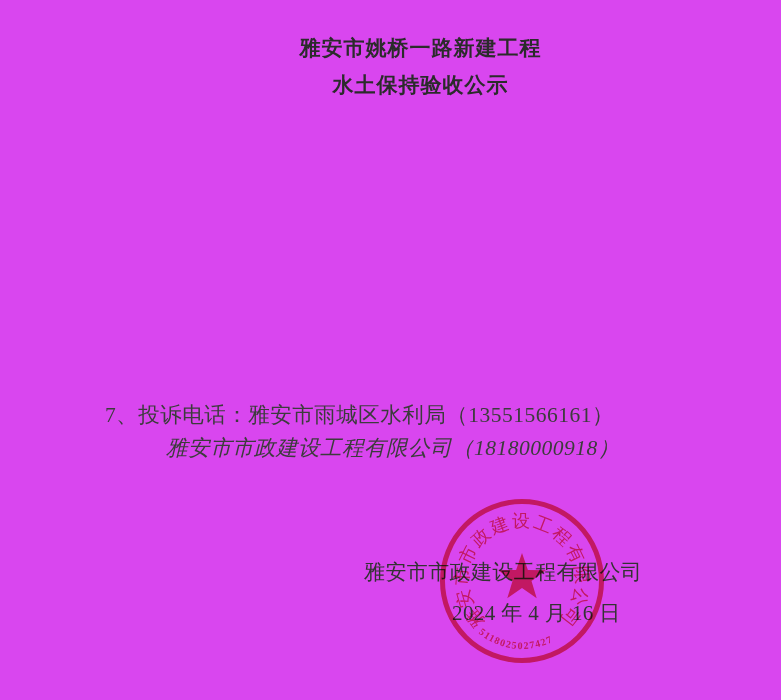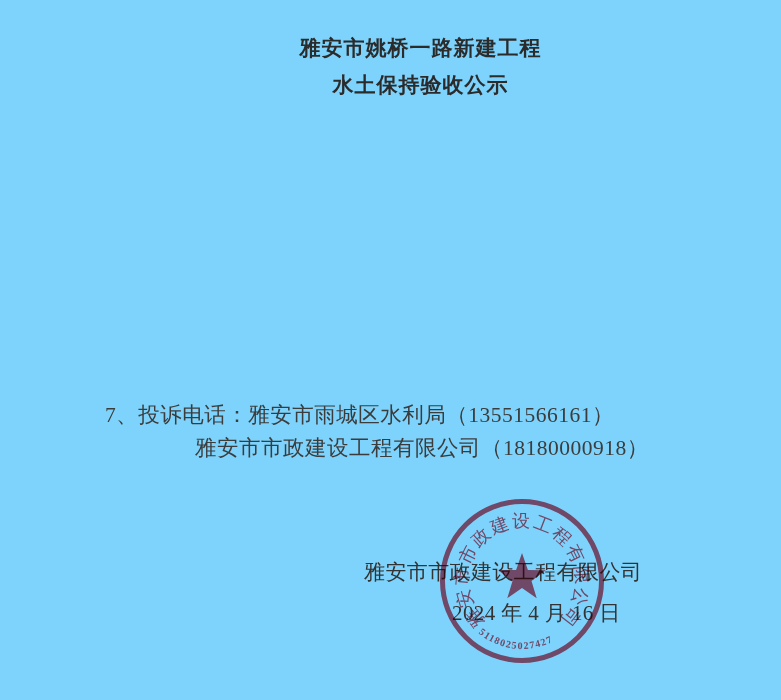--- a/index.html
+++ b/index.html
@@ -1,20 +1,20 @@
 <!DOCTYPE html>
 <html><head>
 <meta charset="utf-8">
 <style>
   html, body { margin: 0; padding: 0; background: #ffffff; }
   .page {
     position: relative;
     width: 781px;
     height: 700px;
-    background: #7dd3fc;
+    background: #d946ef;
     overflow: hidden;
     font-family: "Liberation Serif", "DejaVu Serif", serif;
     color: #3c3c3c;
   }
   .titles {
     position: absolute;
     top: 30px;
     left: 30px;           
     width: 781px;
     text-align: center;
@@ -38,21 +38,21 @@
   }
   .list {
     position: absolute;
     top: 399px;
     left: 105px;
     font-size: 21.5px;
     line-height: 33px;
     letter-spacing: 0.5px;
   }
   .list .li { white-space: nowrap; }
-  .li-indent { margin-left: 90px; }
+  .li-indent { margin-left: 61px; font-style: italic; }
   .signature {
     position: absolute;
     top: 558px;
     left: 364px;
     font-size: 21px;
     letter-spacing: 0.4px;
     color: #333333;
     white-space: nowrap;
   }
   .dateline {

